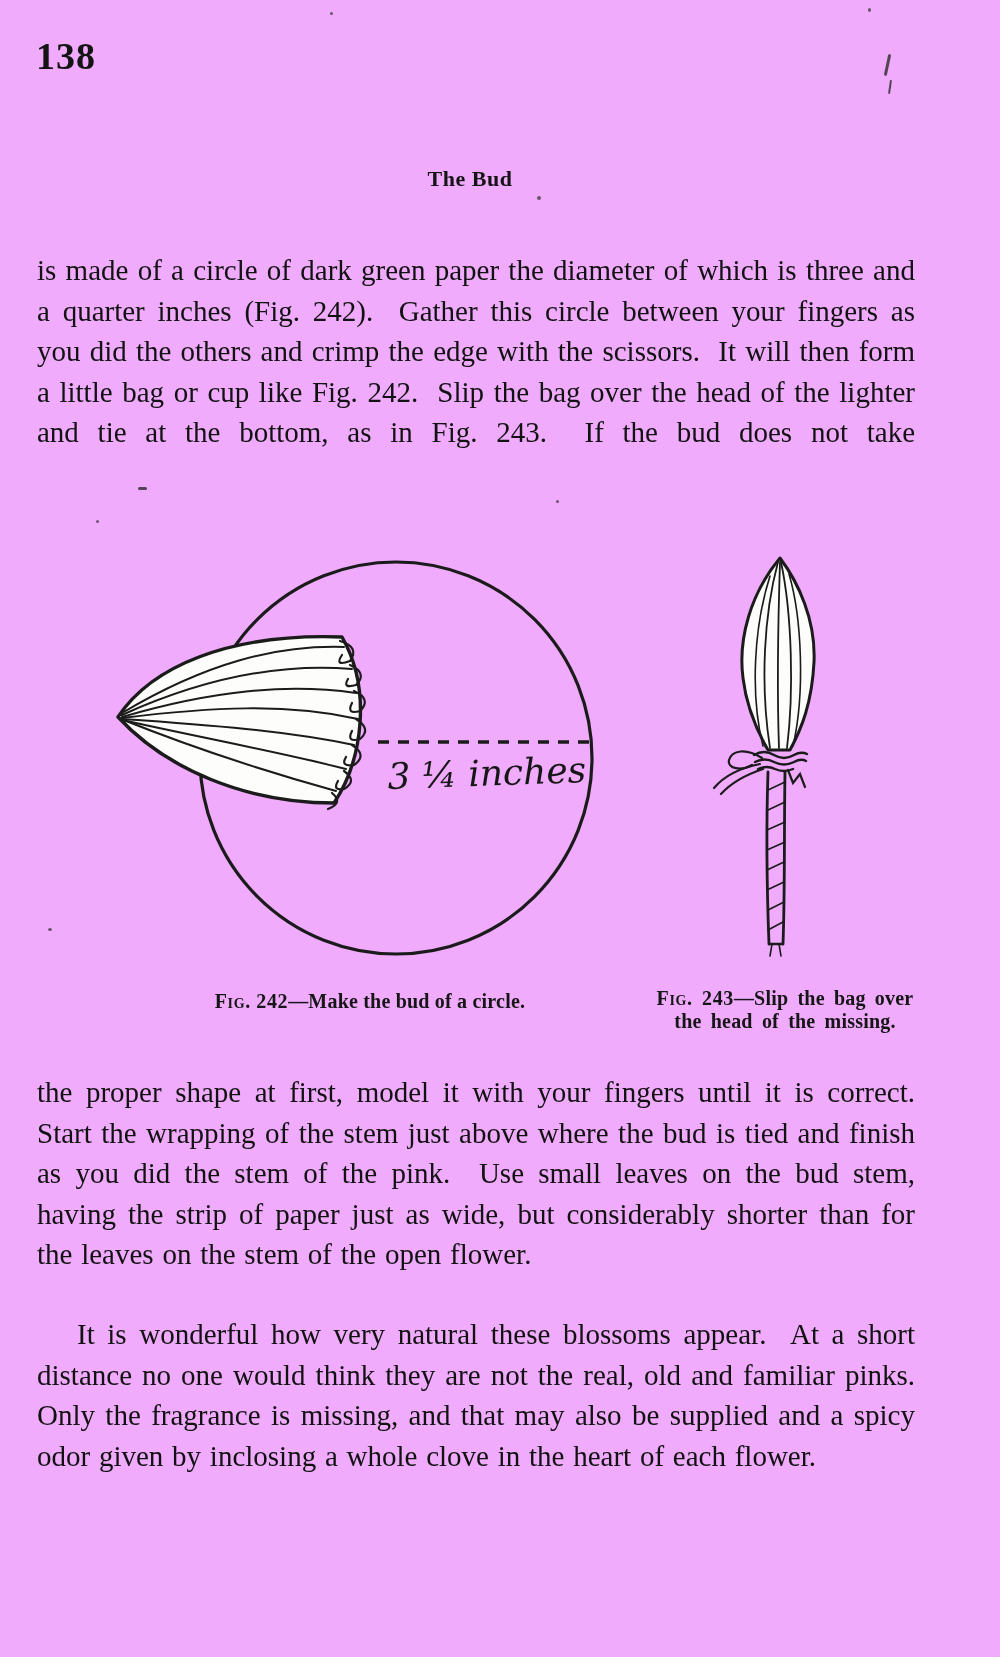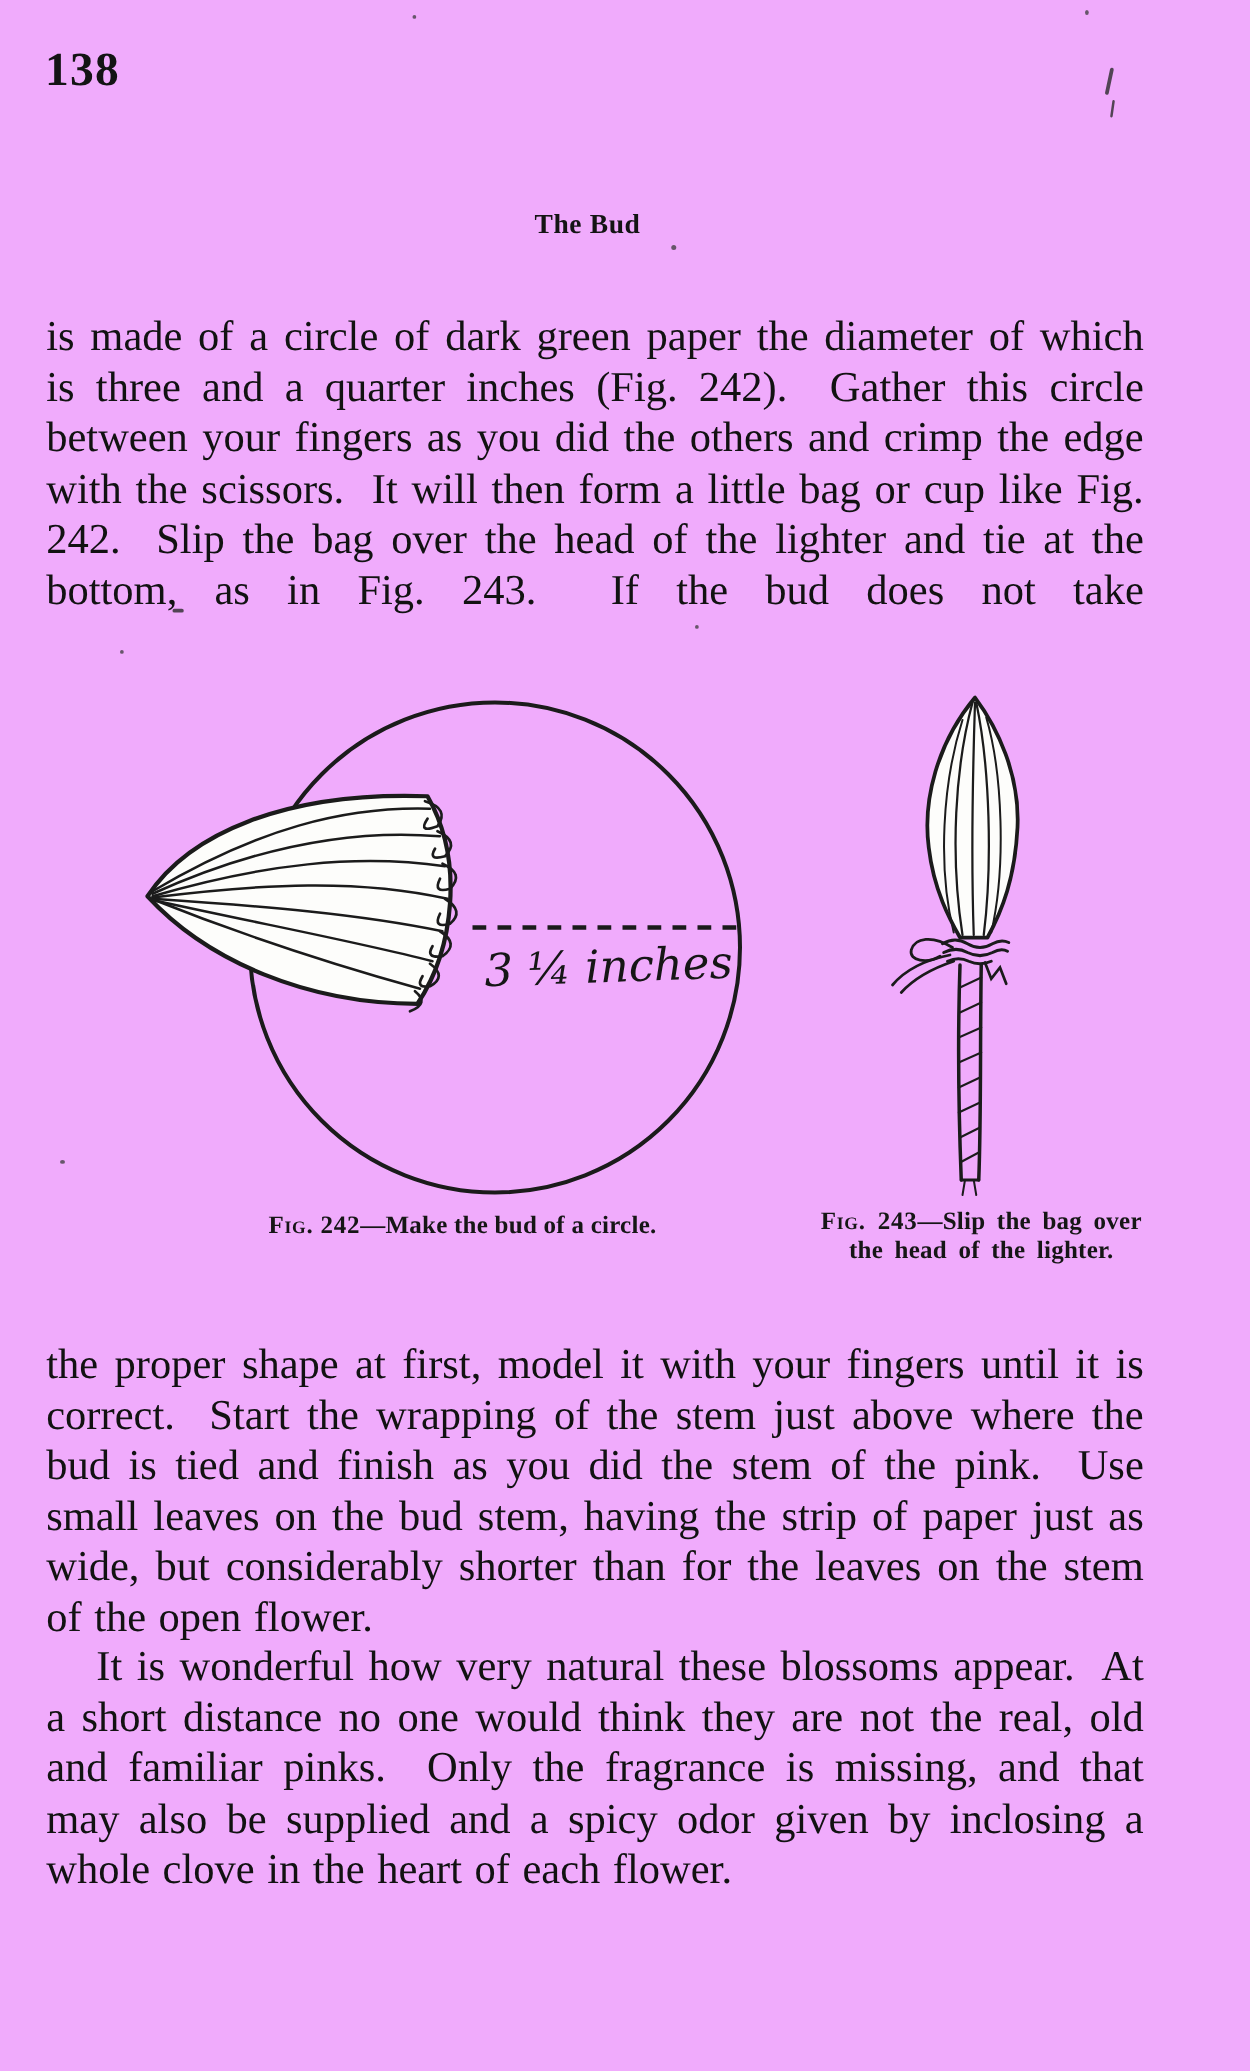--- a/index.html
+++ b/index.html
@@ -40,38 +40,39 @@
     width: 940px;
     text-align: center;
     font-size: 22px;
     font-weight: bold;
     letter-spacing: 0.5px;
   }
   .body-text {
     position: absolute;
     left: 37px;
     width: 878px;
-    font-size: 34px;
+    font-size: 29px;
     line-height: 40.5px;
     text-align: justify;
     word-spacing: 1.5px;
     white-space: pre-wrap;
     color: #121212;
   }
   .justify-last { text-align-last: justify; }
   .p1 { top: 250px; }
   .p2 { top: 1072px; }
   .p3 { top: 1314px; text-indent: 40px; }
   .figure-svg { position: absolute; }
   .caption {
     position: absolute;
     font-size: 20px;
     font-weight: bold;
     color: #161616;
     letter-spacing: 0.2px;
+    margin-top: 21px;
   }
   .caption .sc { font-variant: small-caps; letter-spacing: 0.6px; }
   .cap-242 { left: 150px; top: 969px; width: 440px; text-align: center; }
   .cap-243 { left: 632px; top: 966px; width: 306px; text-align: center; line-height: 23px; word-spacing: 4px; }
   .speck {
     position: absolute;
     background: #3a3a3a;
     border-radius: 50%;
     opacity: 0.75;
   }
@@ -151,21 +152,21 @@
         <path d="M 91 392 l 2 12" stroke-width="1.6"></path>
       </g>
     </g>
   </svg>
 
   <div class="caption cap-242">
     <span class="sc">Fig. 242</span><span>—Make the bud of a circle.</span>
   </div>
   <div class="caption cap-243">
     <div><span class="sc">Fig. 243</span><span>—Slip the bag over</span></div>
-    <div>the head of the lighter.</div>
+    <div>the head of the missing.</div>
   </div>
 
   <div class="body-text p3">It is wonderful how very natural these blossoms appear.  At a short distance no one would think they are not the real, old and familiar pinks.  Only the fragrance is missing, and that may also be supplied and a spicy odor given by inclosing a whole clove in the heart of each flower.</div>
 
   <div class="body-text p2">the proper shape at first, model it with your fingers until it is correct.  Start the wrapping of the stem just above where the bud is tied and finish as you did the stem of the pink.  Use small leaves on the bud stem, having the strip of paper just as wide, but considerably shorter than for the leaves on the stem of the open flower.</div>
 
   <div class="speck" style="left:330px; top:12px; width:3px; height:3px;"></div>
   <div class="speck" style="left:868px; top:8px; width:3px; height:4px;"></div>
   <div class="stroke-mark" style="left:886px; top:54px; width:3px; height:22px; transform:rotate(12deg);"></div>
   <div class="stroke-mark" style="left:889px; top:80px; width:2px; height:14px; transform:rotate(8deg);"></div>

